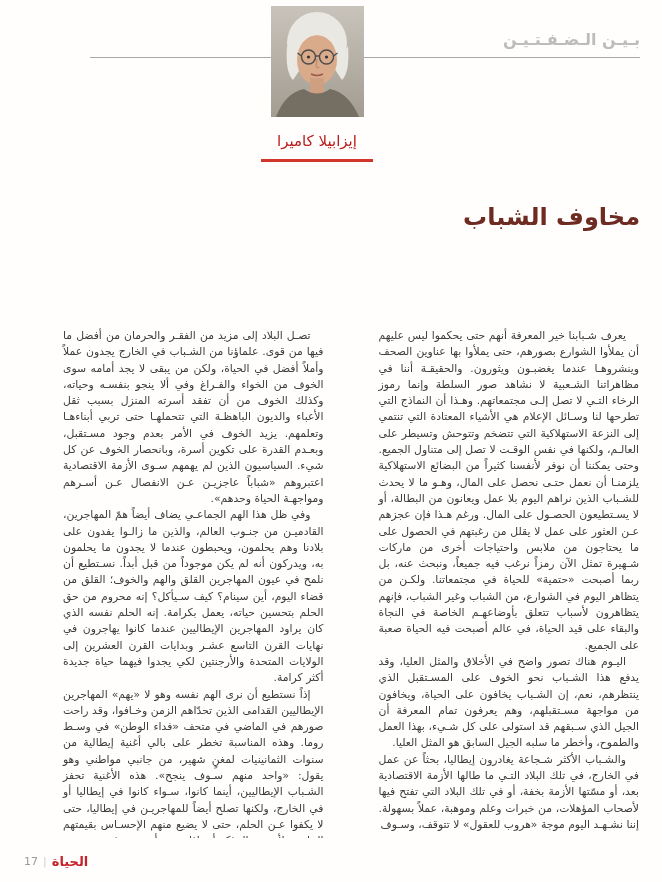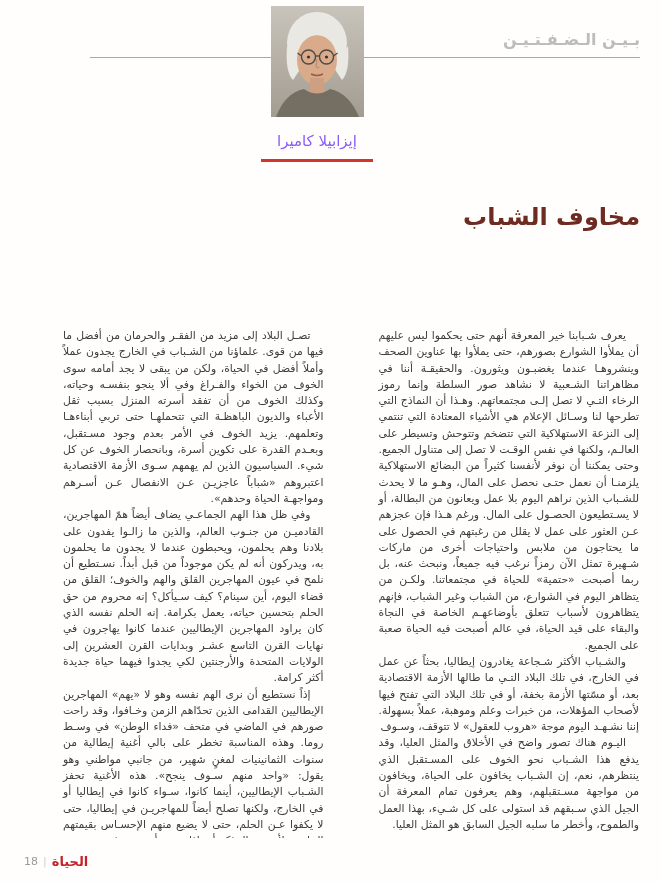--- a/index.html
+++ b/index.html
@@ -31,21 +31,21 @@
     z-index:2; background:#b9b4ac;
     overflow:hidden;
   }
   figure.portrait svg { display:block; }
 
   
   .byline {
     position:absolute; top:131px; left:232px;
     width:170px; text-align:center; direction:rtl;
   }
-  .author { font-size:15px; color:#8b5cf6; }
+  .author { font-size:15px; color:#b91c1c; }
   .byline-bar {
     display:block; margin:9px auto 0;
     width:112px; height:3px; background:#d2352b;
   }
 
   
   h1.headline {
     position:absolute; top:203px; right:22px;
     font-size:24px; font-weight:bold;
     color:#6e2b22; direction:rtl;
@@ -127,29 +127,29 @@
   <div class="byline">
     <span class="author">إيزابيلا كاميرا</span>
     <span class="byline-bar"></span>
   </div>
 
   <h1 class="headline">مخاوف الشباب</h1>
 
   <main class="columns">
     <div class="col">
       <p>يعرف شـبابنا خير المعرفة أنهم حتى يحكموا ليس عليهم أن يملأوا الشوارع بصورهم، حتى يملأوا بها عناوين الصحف وينشروهـا عندما يغضبـون ويثورون. والحقيقـة أننا في مظاهراتنا الشـعبية لا نشاهد صور السلطة وإنما رموز الرخاء التـي لا تصل إلـى مجتمعاتهم. وهـذا أن النماذج التي تطرحها لنا وسـائل الإعلام هي الأشياء المعتادة التي تنتمي إلى النزعة الاستهلاكية التي تتضخم وتتوحش وتسيطر على العالـم، ولكنها في نفس الوقـت لا تصل إلى متناول الجميع. وحتى يمكننا أن نوفر لأنفسنا كثيراً من البضائع الاستهلاكية يلزمنـا أن نعمل حتـى نحصل على المال، وهـو ما لا يحدث للشـباب الذين نراهم اليوم بلا عمل ويعانون من البطالة، أو لا يسـتطيعون الحصـول على المال. ورغم هـذا فإن عجزهم عـن العثور على عمل لا يقلل من رغبتهم في الحصول على ما يحتاجون من ملابس واحتياجات أخرى من ماركات شـهيرة تمثل الآن رمزاً نرغب فيه جميعاً، ونبحث عنه، بل ربما أصبحت «حتمية» للحياة في مجتمعاتنا. ولكـن من يتظاهر اليوم في الشوارع، من الشباب وغير الشباب، فإنهم يتظاهرون لأسباب تتعلق بأوضاعهـم الخاصة في النجاة والبقاء على قيد الحياة، في عالم أصبحت فيه الحياة صعبة على الجميع.</p>
+      <p>اليـوم هناك تصور واضح في الأخلاق والمثل العليا، وقد يدفع هذا الشـباب نحو الخوف على المسـتقبل الذي ينتظرهم، نعم، إن الشـباب يخافون على الحياة، ويخافون من مواجهة مسـتقبلهم، وهم يعرفون تمام المعرفة أن الجيل الذي سـبقهم قد استولى على كل شـيء، بهذا العمل والطموح، وأخطر ما سلبه الجيل السابق هو المثل العليا.</p>
       <p>والشـباب الأكثر شـجاعة يغادرون إيطاليا، بحثاً عن عمل في الخارج، في تلك البلاد التـي ما طالها الأزمة الاقتصادية بعد، أو مسّتها الأزمة بخفة، أو في تلك البلاد التي تفتح فيها لأصحاب المؤهلات، من خبرات وعلم وموهبة، عملاً بسهولة. إننا نشـهـد اليوم موجة «هروب للعقول» لا تتوقف، وسـوف</p>
-      <p>اليـوم هناك تصور واضح في الأخلاق والمثل العليا، وقد يدفع هذا الشـباب نحو الخوف على المسـتقبل الذي ينتظرهم، نعم، إن الشـباب يخافون على الحياة، ويخافون من مواجهة مسـتقبلهم، وهم يعرفون تمام المعرفة أن الجيل الذي سـبقهم قد استولى على كل شـيء، بهذا العمل والطموح، وأخطر ما سلبه الجيل السابق هو المثل العليا.</p>
     </div>
     <div class="col">
       <p>تصـل البلاد إلى مزيد من الفقـر والحرمان من أفضل ما فيها من قوى. علماؤنا من الشـباب في الخارج يجدون عملاً وأملاً أفضل في الحياة، ولكن من يبقى لا يجد أمامه سوى الخوف من الخواء والفـراغ وفي ألا ينجو بنفسـه وحياته، وكذلك الخوف من أن تفقد أسرته المنزل بسبب ثقل الأعباء والديون الباهظـة التي تتحملهـا حتى تربي أبناءهـا وتعلمهم. يزيد الخوف في الأمر بعدم وجود مسـتقبل، وبعـدم القدرة على تكوين أسرة، وبانحصار الخوف عن كل شيء. السياسيون الذين لم يهمهم سـوى الأزمة الاقتصادية اعتبروهم «شباباً عاجزيـن عـن الانفصال عـن أسـرهم ومواجهـة الحياة وحدهم».</p>
       <p>وفي ظل هذا الهم الجماعـي يضاف أيضاً همّ المهاجرين، القادميـن من جنـوب العالم، والذين ما زالـوا يفدون على بلادنا وهم يحلمون، ويحبطون عندما لا يجدون ما يحلمون به، ويدركون أنه لم يكن موجوداً من قبل أبداً. نسـتطيع أن نلمح في عيون المهاجرين القلق والهم والخوف؛ القلق من قضاء اليوم، أين سينام؟ كيف سـيأكل؟ إنه محروم من حق الحلم بتحسين حياته، يعمل بكرامة. إنه الحلم نفسه الذي كان يراود المهاجرين الإيطاليين عندما كانوا يهاجرون في نهايات القرن التاسع عشـر وبدايات القرن العشرين إلى الولايات المتحدة والأرجنتين لكي يجدوا فيهما حياة جديدة أكثر كرامة.</p>
       <p>إذاً نستطيع أن نرى الهم نفسه وهو لا «يهم» المهاجرين الإيطاليين القدامى الذين تحدّاهم الزمن وخـافوا، وقد راحت صورهم في الماضي في متحف «فداء الوطن» في وسـط روما. وهذه المناسبة تخطر على بالي أغنية إيطالية من سنوات الثمانينيات لمغنٍ شهير، من جانبي مواطني وهو يقول: «واحد منهم سـوف ينجح». هذه الأغنية تحفز الشـباب الإيطاليين، أينما كانوا، سـواء كانوا في إيطاليا أو في الخارج، ولكنها تصلح أيضاً للمهاجريـن في إيطاليا، حتى لا يكفوا عـن الحلم، حتى لا يضيع منهم الإحسـاس بقيمتهم الخاصة، لأن من المؤكد أنه إذا «نجح أحدهم» فسوف ينجح الجميع!</p>
     </div>
   </main>
 
   <footer>
-    <span class="page-num">18</span>
+    <span class="page-num">17</span>
     <span class="footer-sep">|</span>
     <span class="paper-logo">الحياة</span>
   </footer>
 
 </div>
 
 </body></html>

